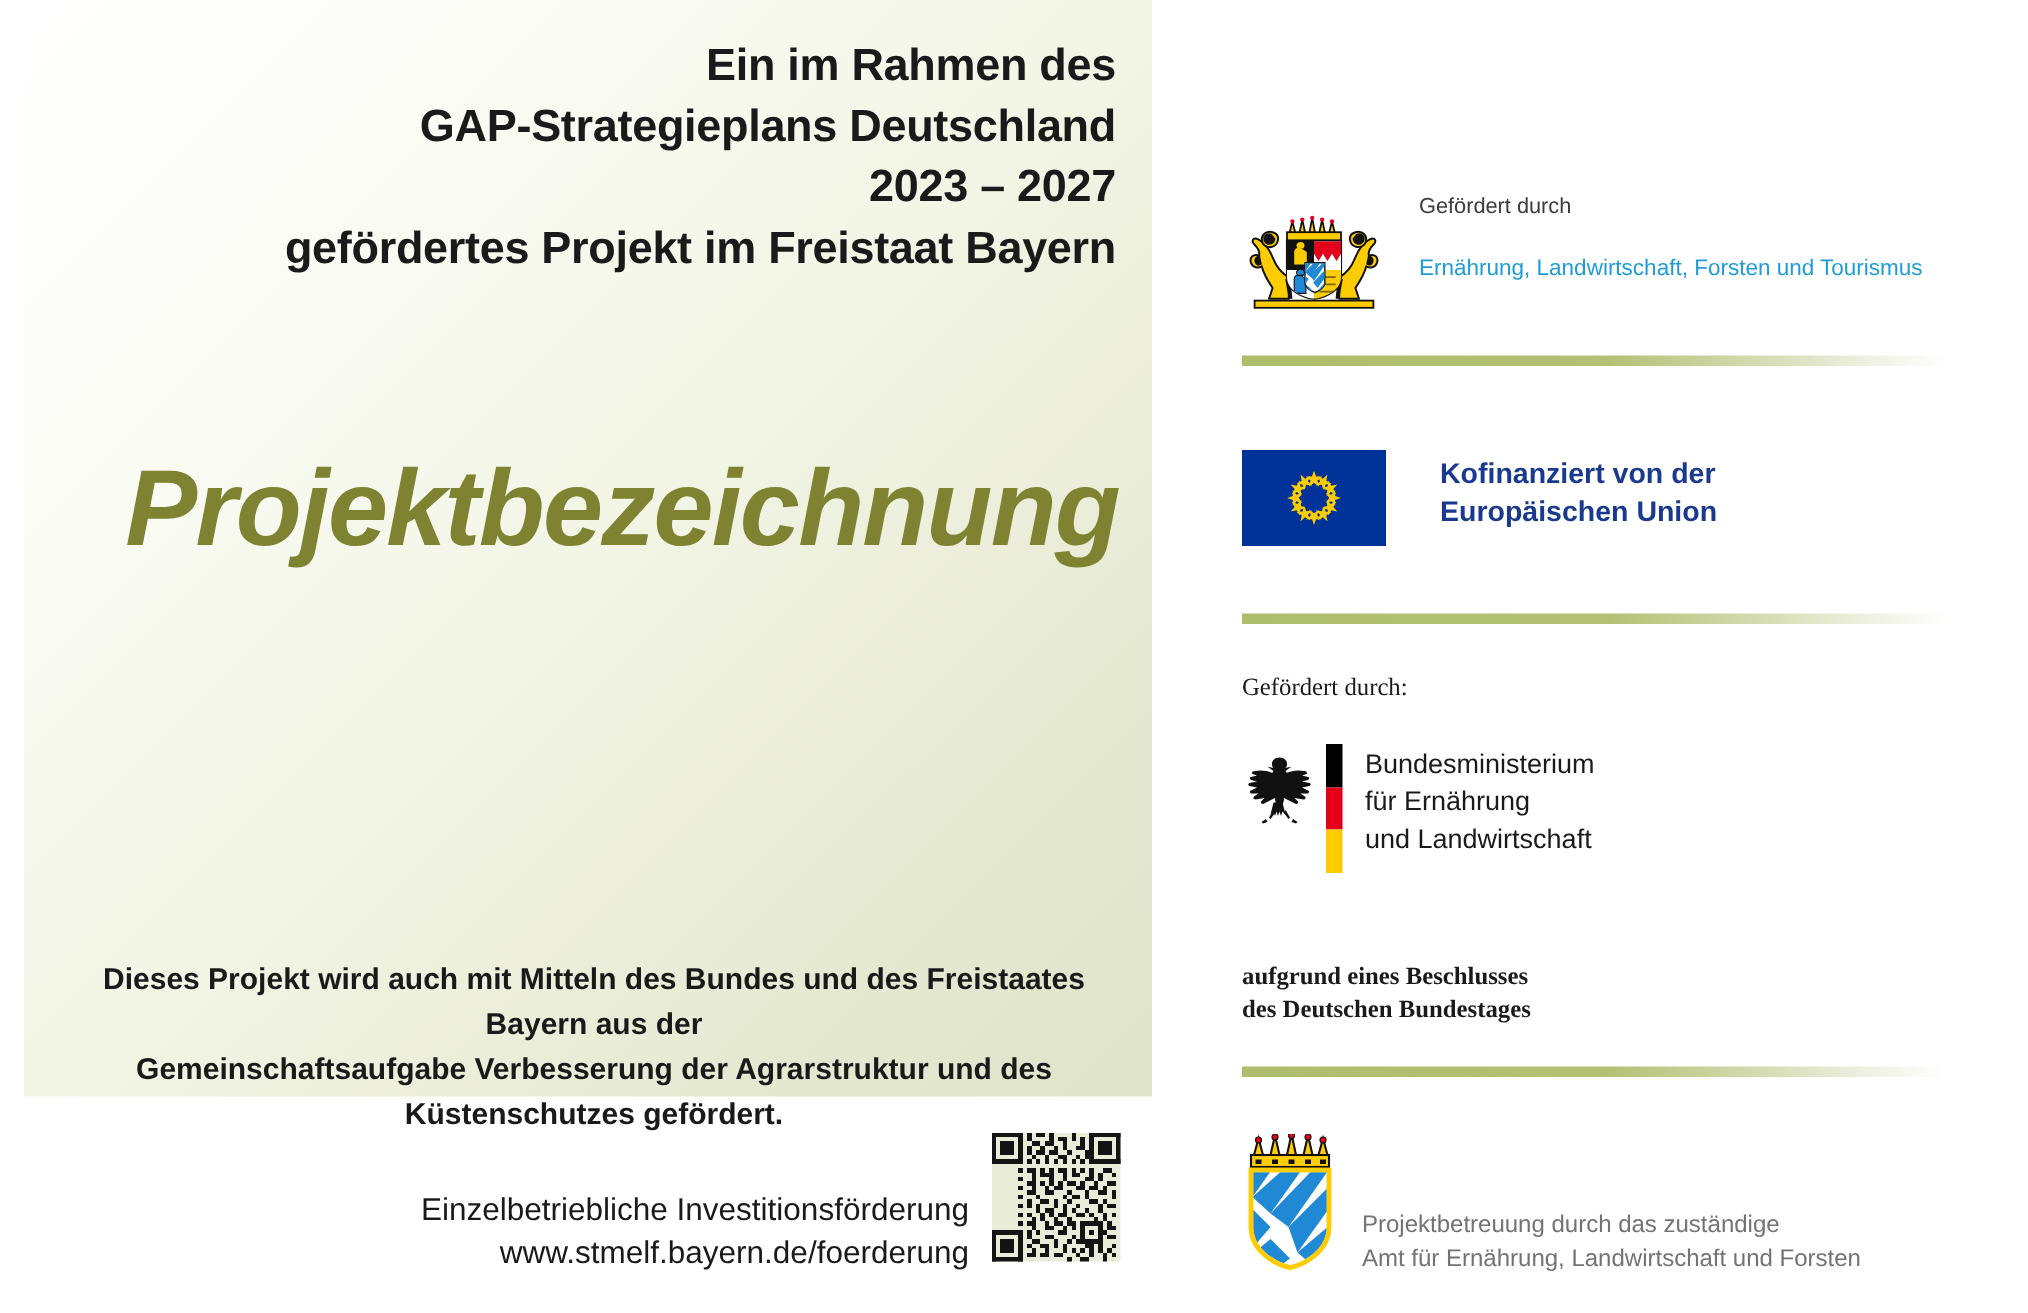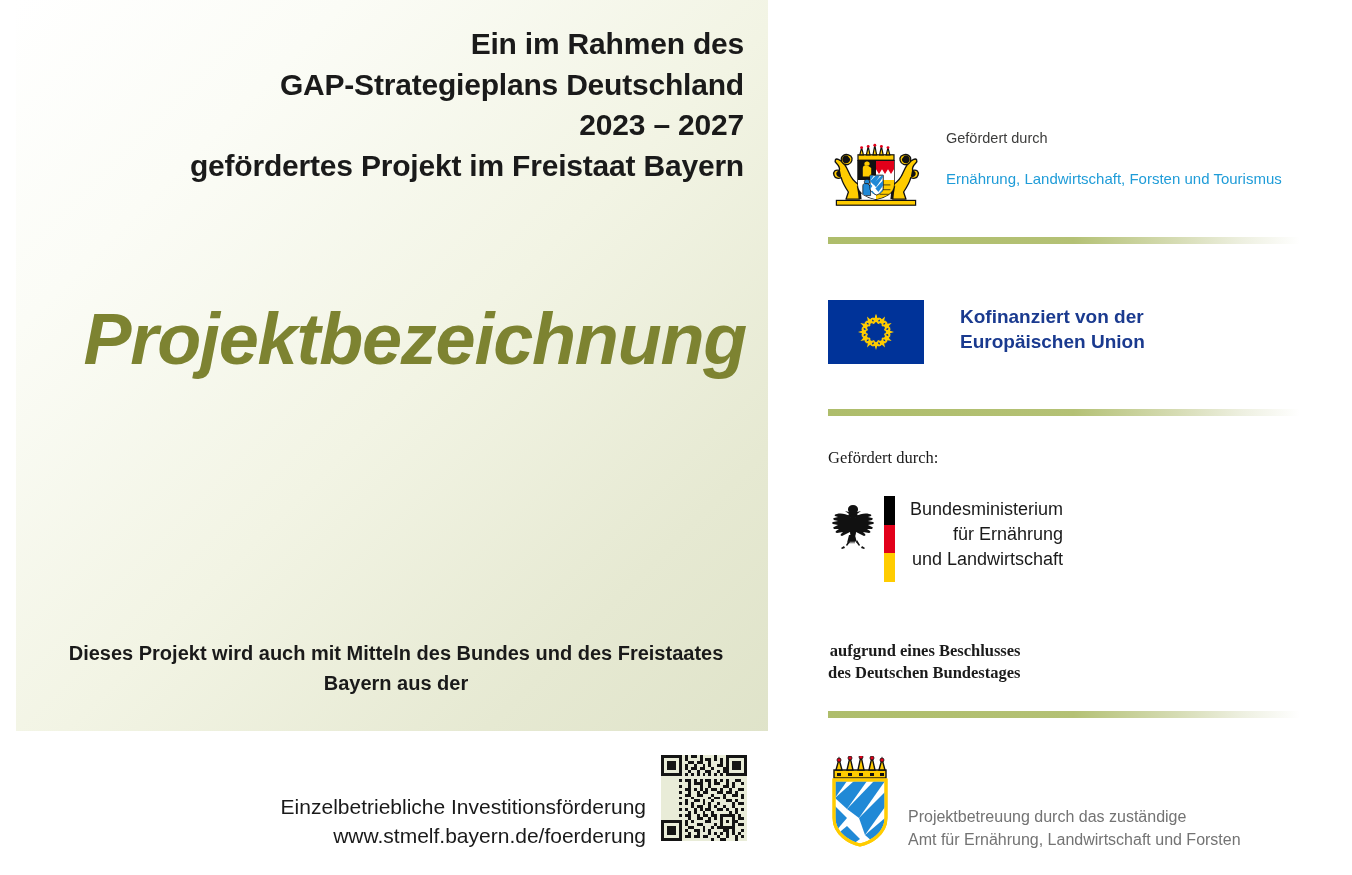--- a/index.html
+++ b/index.html
@@ -178,21 +178,20 @@
   }
   #eu-text .ln { display: block; }
 
   
   #bmel-block {
     position: absolute;
     left: 60px;
     top: 448px;
     width: 500px;
     height: 240px;
-    text-align: right;
   }
   #bmel-funded-label {
     position: absolute;
     left: 0;
     top: 0;
     font-size: 16.5px;
     font-family: "Liberation Serif", serif;
     color: #1a1a1a;
   }
   #bmel-logo {
@@ -275,20 +274,21 @@
     <span class="ln">Ein im Rahmen des</span>
     <span class="ln">GAP-Strategieplans Deutschland</span>
     <span class="ln">2023 – 2027</span>
     <span class="ln">gefördertes Projekt im Freistaat Bayern</span>
   </div>
 
   <div id="project-title">Projektbezeichnung</div>
 
   <div id="funding-note">
     <span class="ln">Dieses Projekt wird auch mit Mitteln des Bundes und des Freistaates Bayern aus der</span>
+    <span class="ln">Gemeinschaftsaufgabe Verbesserung der Agrarstruktur und des Küstenschutzes gefördert.</span>
   </div>
 
   <div id="bottom-left-block">
     <div id="programme-text">
       <span class="ln">Einzelbetriebliche Investitionsförderung</span>
       <span class="ln">www.stmelf.bayern.de/foerderung</span>
     </div>
 
     <div id="qr-code">
       <svg viewBox="0 0 29 29" width="86" height="86" shape-rendering="crispEdges" aria-hidden="true">

